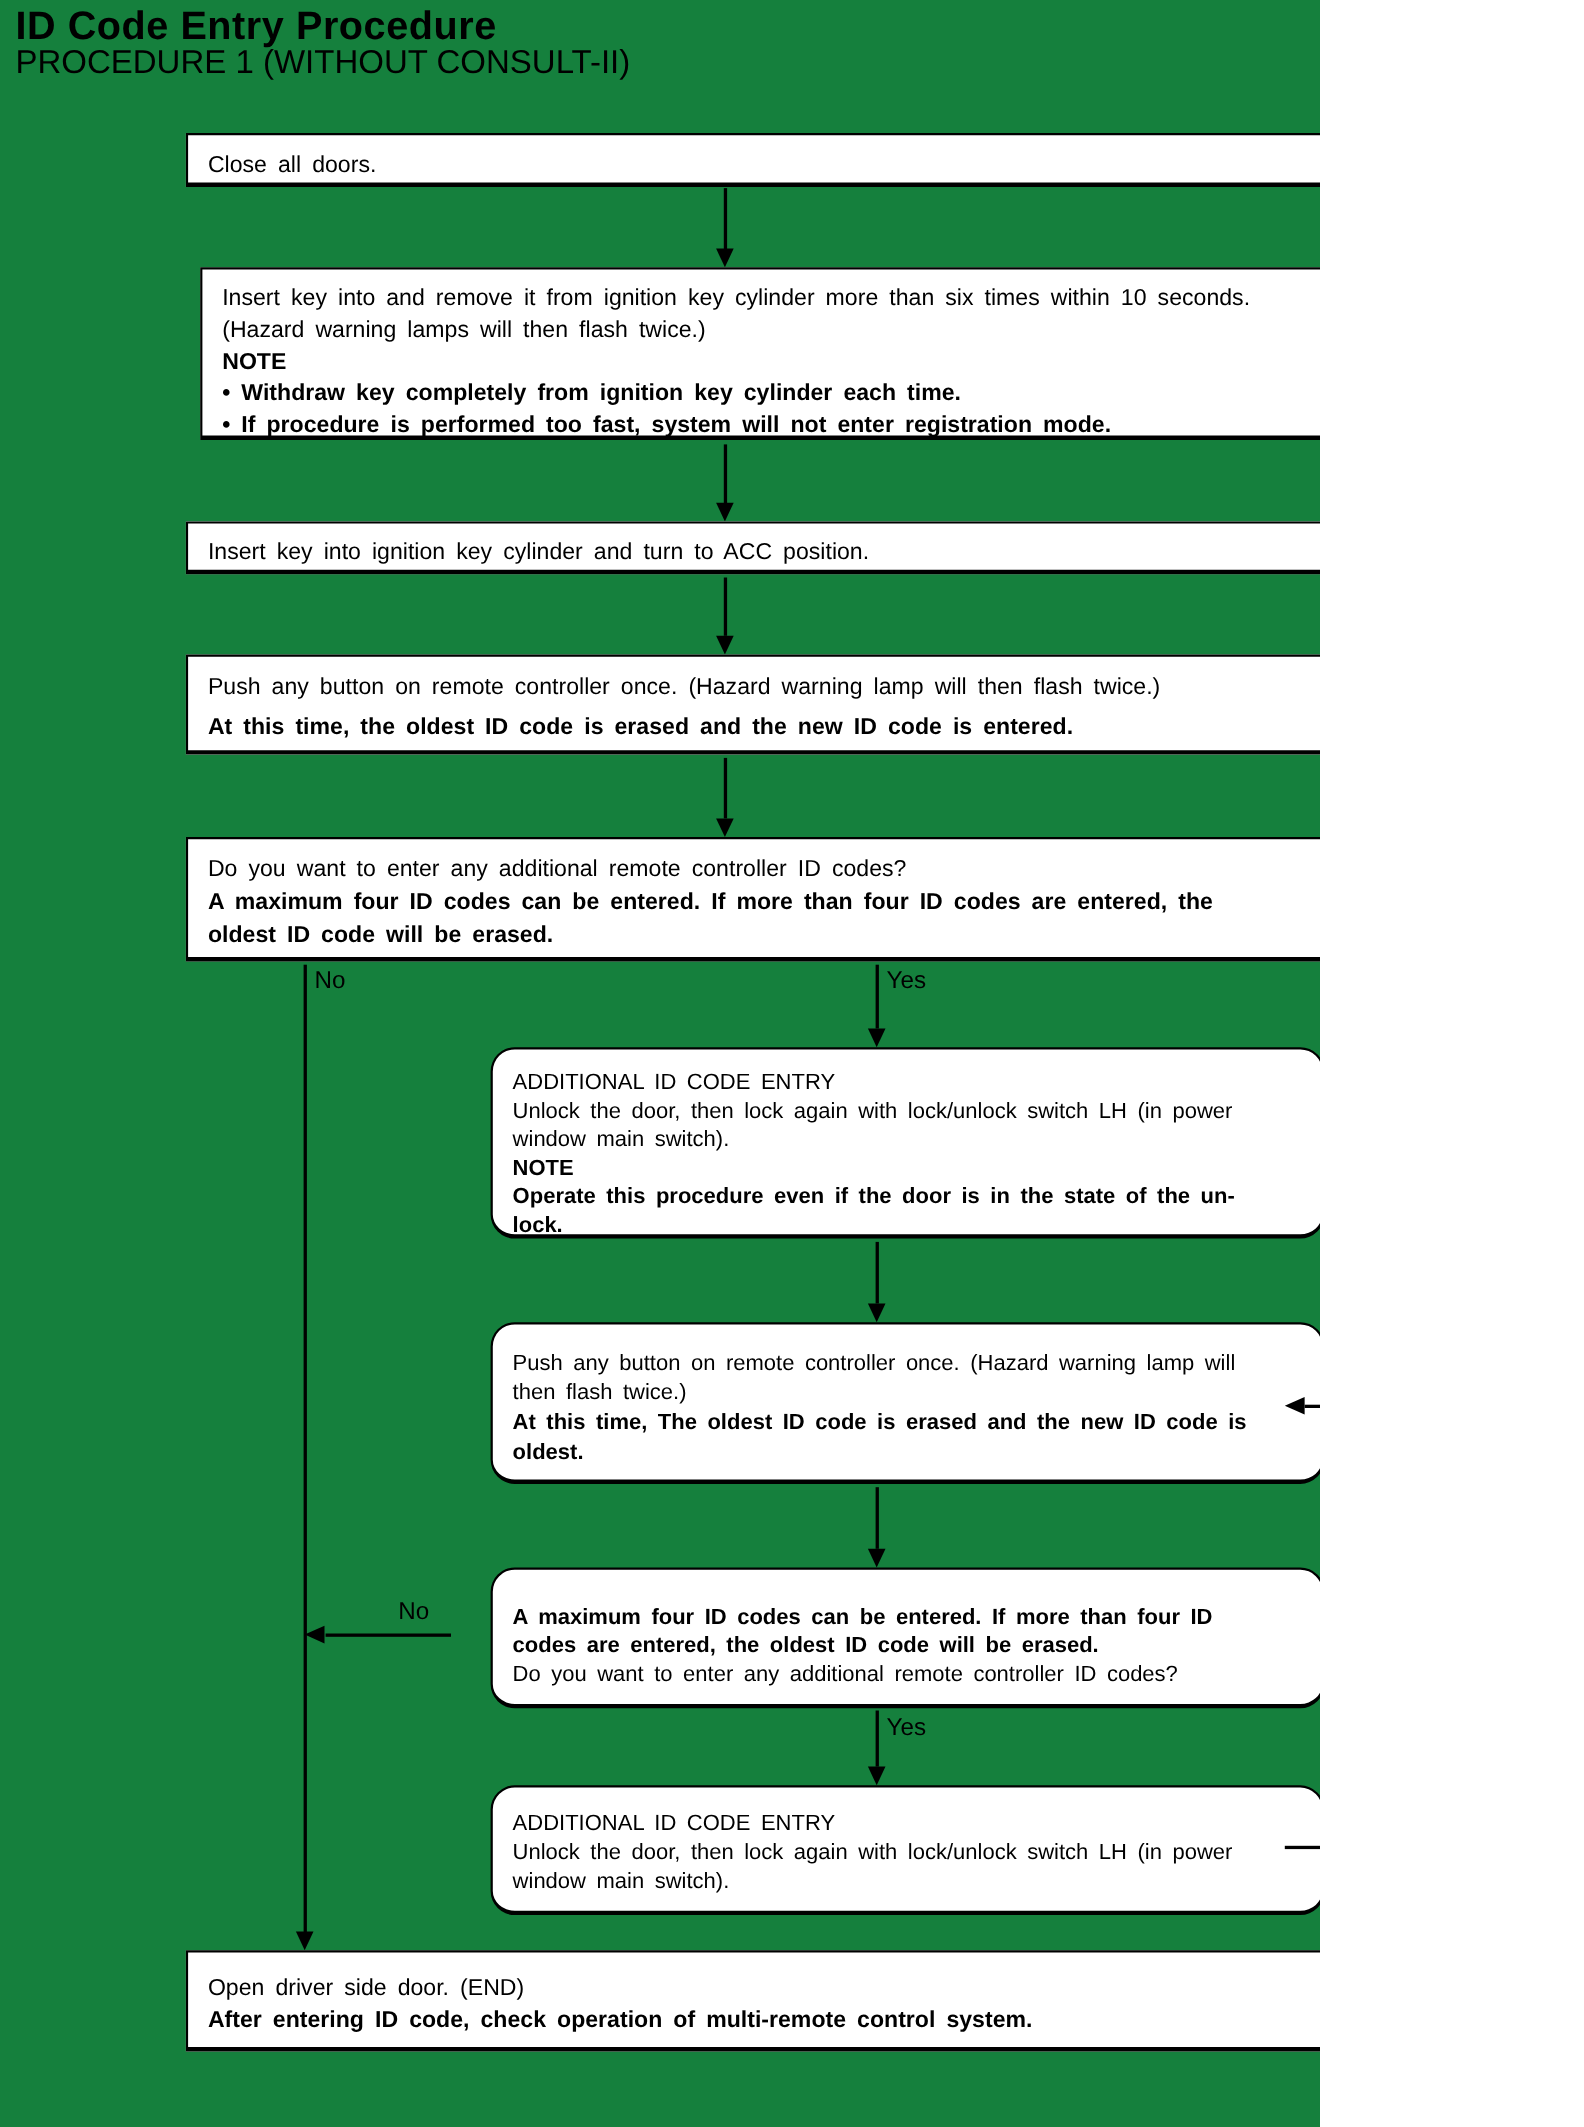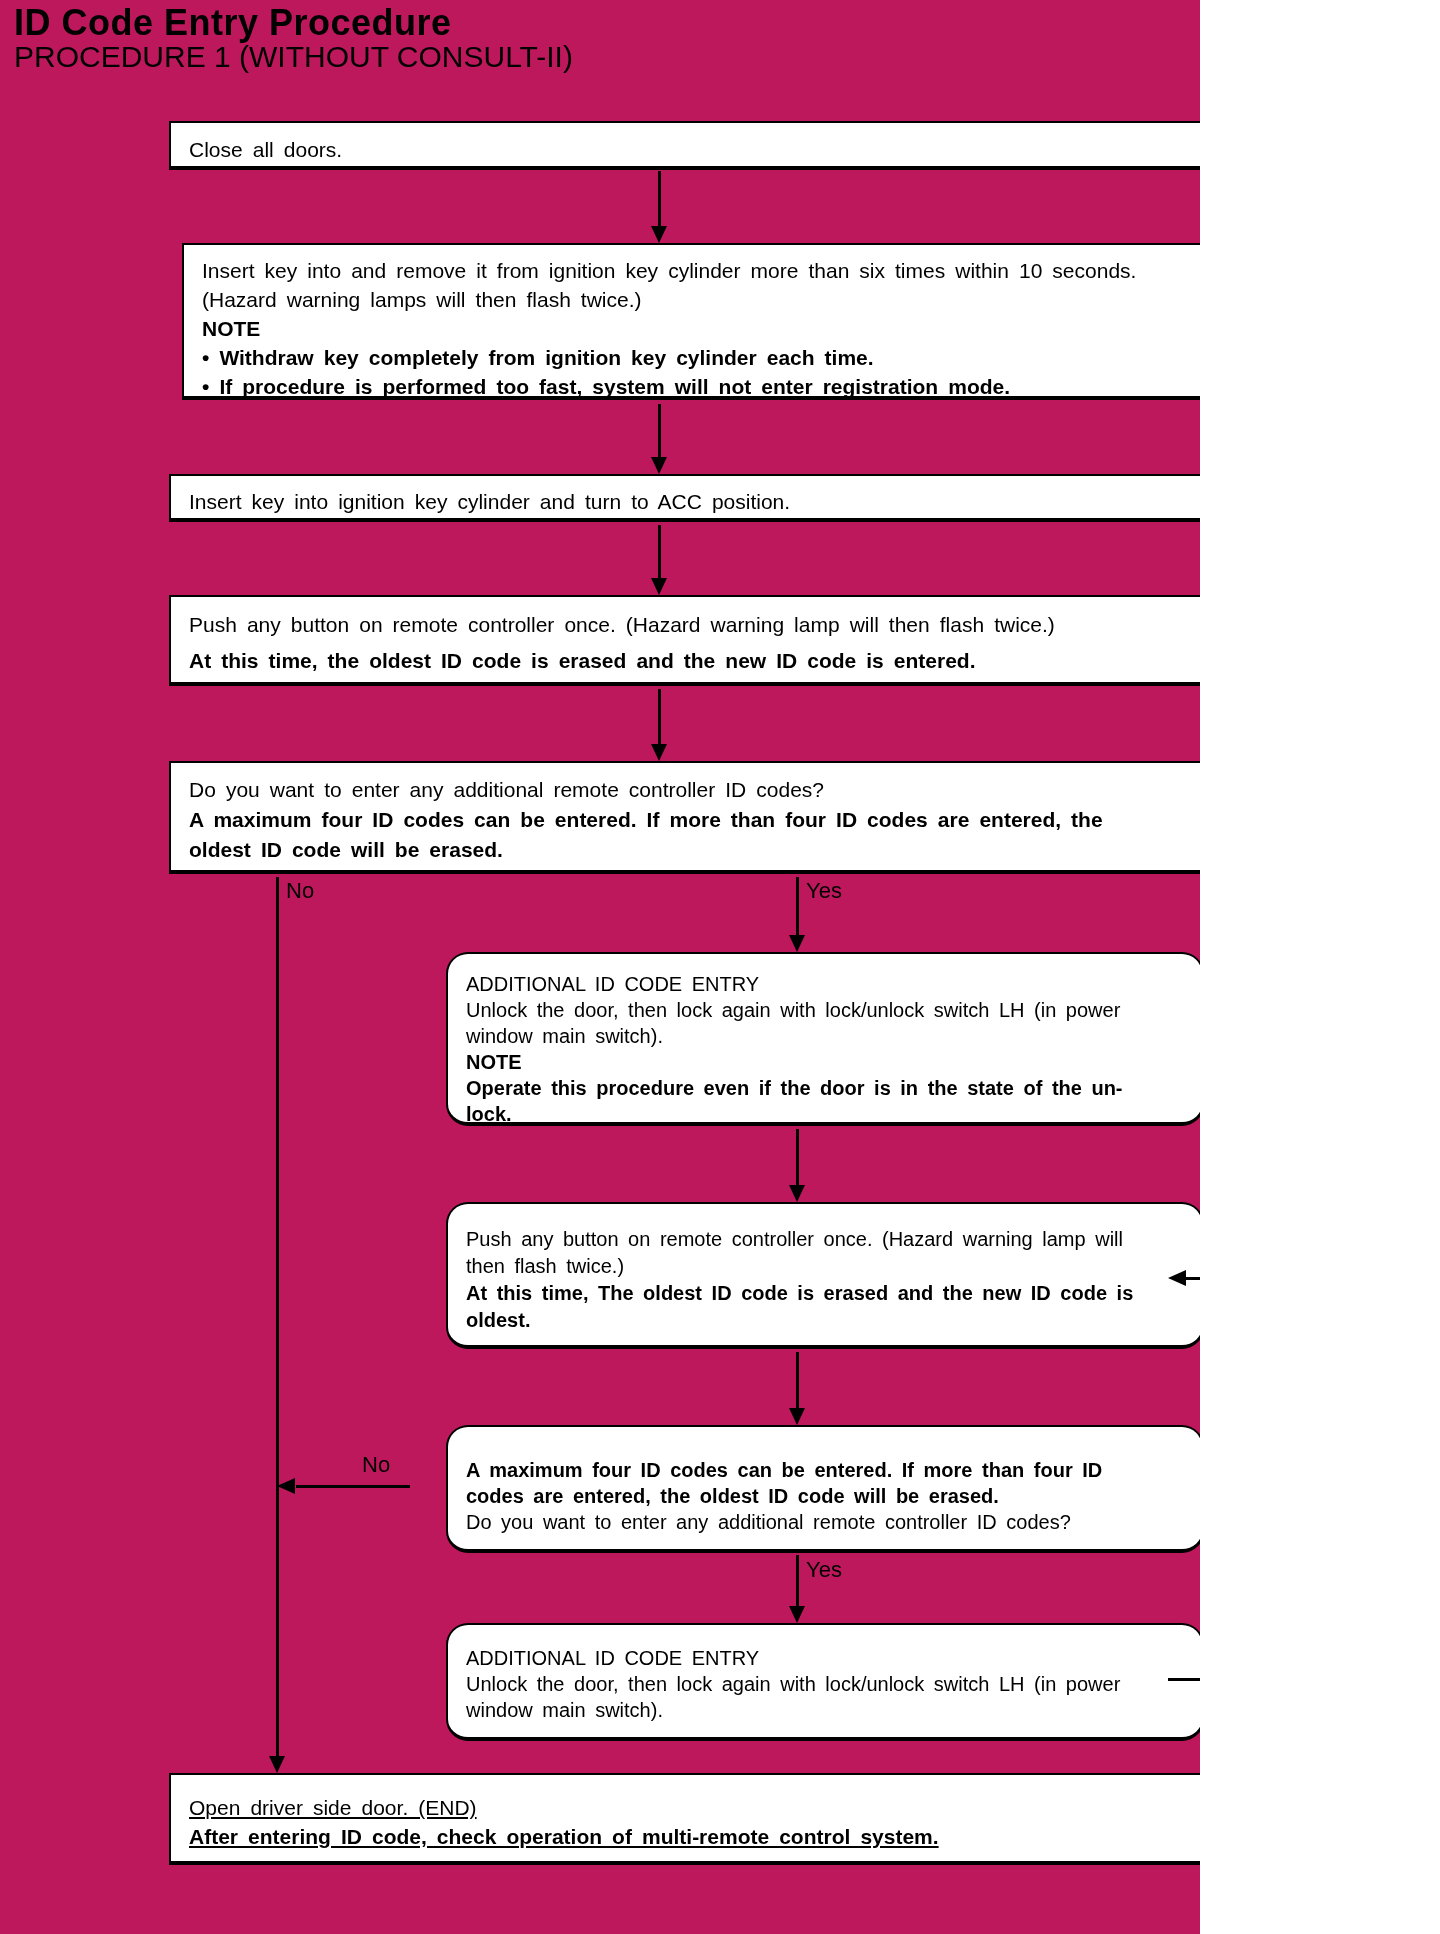--- a/index.html
+++ b/index.html
@@ -1,17 +1,17 @@
 <!DOCTYPE html>
 <html><head>
 <meta charset="utf-8">
 <style>
   html,body{margin:0;padding:0;background:#ffffff;}
   .page{
-    position:relative;width:1200px;height:1934px;background:#be185d;
+    position:relative;width:1200px;height:1934px;background:#15803d;
     font-family:"Liberation Sans",sans-serif;color:#000;overflow:hidden;
   }
   .title{
     position:absolute;left:14px;top:2px;font-size:36px;font-weight:bold;
     letter-spacing:0.5px;white-space:nowrap;
   }
   .subtitle{
     position:absolute;left:14px;top:40px;font-size:30px;font-weight:normal;
     white-space:nowrap;
   }
@@ -132,20 +132,20 @@
     <div class="ln">ADDITIONAL ID CODE ENTRY</div>
     <div class="ln">Unlock the door, then lock again with lock/unlock switch LH (in power</div>
     <div class="ln">window main switch).</div>
   </div>
 
   <div class="hl" style="left:1168px;top:1678px;width:182px;height:3px;"></div>
   <div class="vl" style="left:1347px;top:1277px;width:3px;height:404px;"></div>
   <div class="hl" style="left:1186px;top:1277px;width:164px;height:3px;"></div>
   <div class="ah-left" style="left:1168px;top:1270px;"></div>
 
-  <div class="box" style="left:133px;top:1773px;width:1035px;height:92px;padding-top:18px;text-decoration:underline;">
+  <div class="box" style="left:133px;top:1773px;width:1035px;height:92px;padding-top:18px;">
     <div class="ln">Open driver side door. (END)</div>
     <div class="ln b">After entering ID code, check operation of multi-remote control system.</div>
   </div>
 
   <div class="ref bottom">SEL170Y</div>
 
 </div>
 
 </body></html>

